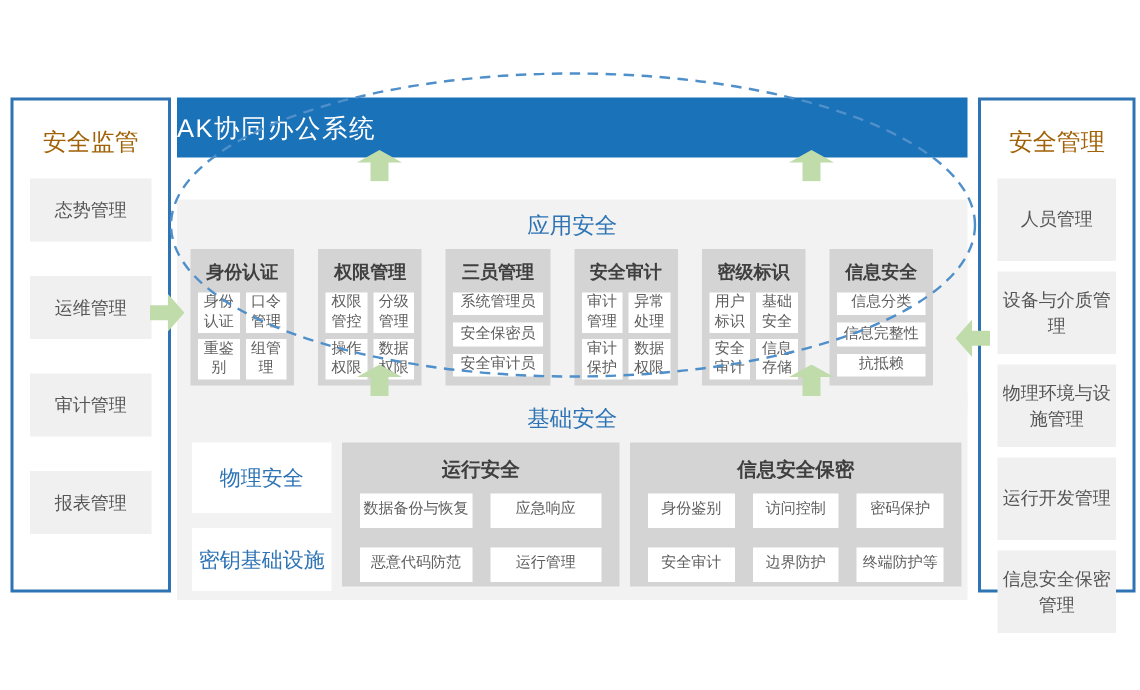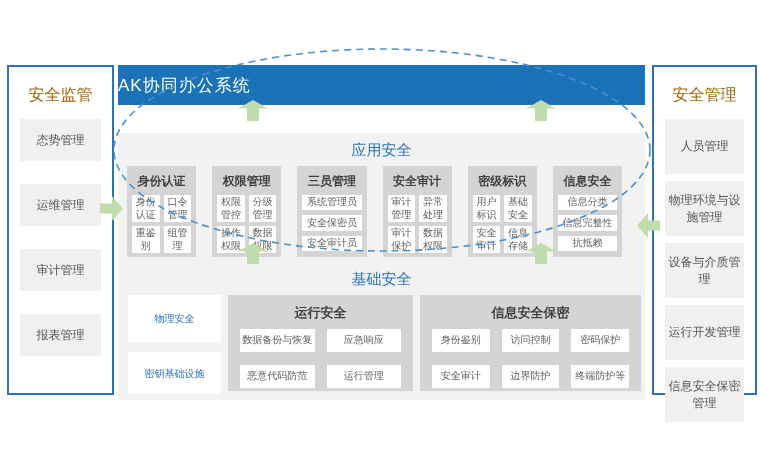--- a/index.html
+++ b/index.html
@@ -34,21 +34,21 @@
     box-sizing:border-box;display:flex;flex-direction:column;}
   .col-title{font-size:12px;font-weight:bold;color:#3f3f3f;text-align:center;margin:3px 0 5px;}
   .grid2{display:grid;grid-template-columns:1fr 1fr;gap:4px;flex:1;}
   .rows{display:flex;flex-direction:column;gap:5px;flex:1;}
   .cell{background:#fff;color:#5f5f5f;font-size:10px;display:flex;
     align-items:center;justify-content:center;text-align:center;
     line-height:1.25;padding:1px;}
   .rows .cell{flex:1;}
 
   
-  .pbox{position:absolute;background:#fff;color:#2e74b5;font-size:10px;
+  .pbox{position:absolute;background:#fff;color:#2e74b5;font-size:14px;
     display:flex;align-items:center;justify-content:center;text-align:center;line-height:1.3;}
   .pbox1{left:10px;top:33px;width:93px;height:47px;}
   .pbox2{left:10px;top:90px;width:93px;height:42px;}
   .group{position:absolute;background:#d4d4d4;box-sizing:border-box;}
   .grp-run{left:110px;top:33px;width:185px;height:96px;}
   .grp-sec{left:302px;top:33px;width:221px;height:96px;}
   .group-title{font-size:13px;font-weight:bold;color:#3f3f3f;text-align:center;margin:9px 12px 7px;}
   .group-grid{display:grid;padding:0 12px;gap:13px 12px;}
   .g2{grid-template-columns:1fr 1fr;}
   .g3{grid-template-columns:1fr 1fr 1fr;}
@@ -80,22 +80,22 @@
     <div class="panel-title">安全监管</div>
     <div class="panel-item">态势管理</div>
     <div class="panel-item">运维管理</div>
     <div class="panel-item">审计管理</div>
     <div class="panel-item">报表管理</div>
   </aside>
 
   <aside class="panel right">
     <div class="panel-title">安全管理</div>
     <div class="panel-item">人员管理</div>
+    <div class="panel-item">设备与介质管理</div>
     <div class="panel-item">物理环境与设施管理</div>
-    <div class="panel-item">设备与介质管理</div>
     <div class="panel-item">运行开发管理</div>
     <div class="panel-item">信息安全保密管理</div>
   </aside>
 
   <div class="banner">
     <span>AK协同办公系统</span>
   </div>
 
   <section class="sec app-sec">
     <div class="sec-title">应用安全</div>

